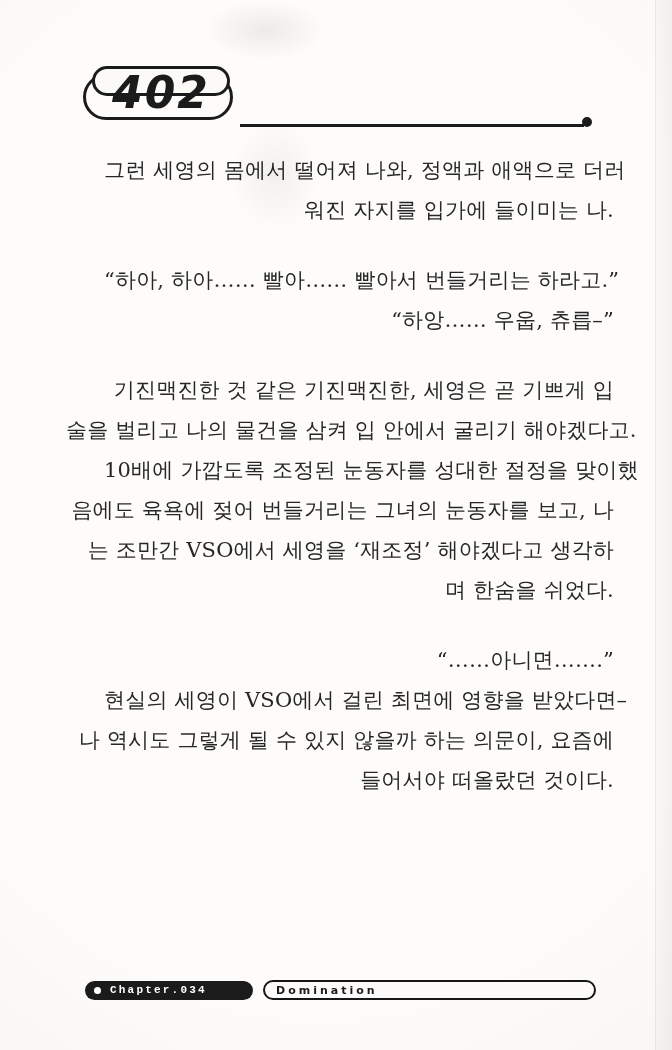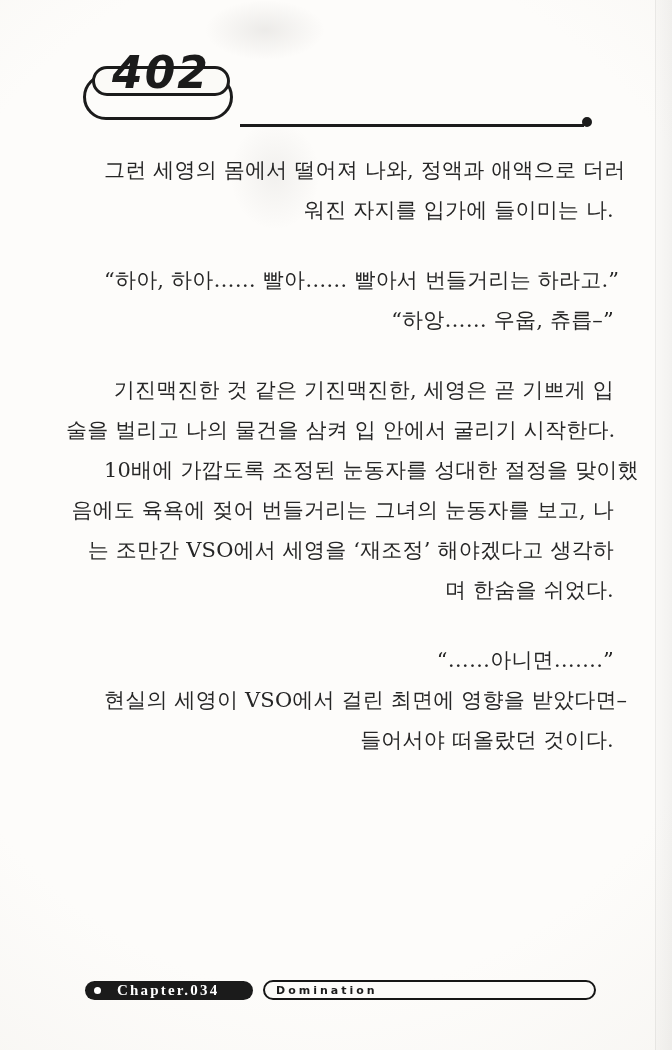--- a/index.html
+++ b/index.html
@@ -35,21 +35,21 @@
 
   
   .badge-outer {
     position:absolute; left:83px; top:74px; width:150px; height:46px;
     border:3.5px solid #1b1b1b; border-radius:28px;
   }
   .badge-inner {
     position:absolute; left:92px; top:66px; width:138px; height:30px;
     border:3.5px solid #1b1b1b; border-radius:24px;
     background:#fbfaf7;
-    display:flex; align-items:flex-end; justify-content:center;
+    display:flex; align-items:flex-start; justify-content:center;
   }
   .page-num {
     font-family:"DejaVu Sans","Liberation Sans",sans-serif;
     font-style:italic; font-weight:bold;
     font-size:44px; letter-spacing:2px; line-height:1;
     color:#1b1b1b;
     transform:translateY(2px);
   }
   .header-line {
     position:absolute; left:240px; top:124px; width:344px; height:3px;
@@ -76,23 +76,23 @@
   .chapter-pill {
     position:absolute; left:85px; top:981px; width:168px; height:19px;
     background:#1b1b1b; border-radius:10px;
     display:flex; align-items:center;
   }
   .chapter-dot {
     width:7px; height:7px; border-radius:50%; background:#ffffff;
     margin-left:9px; flex:0 0 auto;
   }
   .chapter-label {
-    font-family:Liberation Serif, serif;
-    font-size:15px; font-weight:bold; letter-spacing:2.2px;
-    color:#ffffff; margin-left:16px; line-height:1;
+    font-family:Liberation Mono, monospace;
+    font-size:11px; font-weight:bold; letter-spacing:2.2px;
+    color:#ffffff; margin-left:9px; line-height:1;
     transform:translateY(-0.5px);
   }
   .title-pill {
     position:absolute; left:263px; top:980px; width:333px; height:20px;
     background:#fcfbf9; border:2px solid #161616; border-radius:11px;
     display:flex; align-items:center;
   }
   .title-label {
     font-family:"DejaVu Sans","Liberation Sans",sans-serif;
     font-size:11px; font-weight:bold; letter-spacing:3px;
@@ -127,35 +127,36 @@
 
     <p class="para gap">
       <span class="line indent">“하아, 하아…… 빨아…… 빨아서 번들거리는 하라고.”</span>
     </p>
     <p class="para">
       <span class="line indent">“하앙…… 우웁, 츄릅–”</span>
     </p>
 
     <p class="para gap">
       <span class="line indent">기진맥진한 것 같은 기진맥진한, 세영은 곧 기쁘게 입</span>
-      <span class="line">술을 벌리고 나의 물건을 삼켜 입 안에서 굴리기 시작한다.</span>
+      <span class="line">술을 벌리고 나의 물건을 삼켜 입 안에서 굴리기 해야겠다고.</span>
     </p>
     <p class="para">
       <span class="line indent">10배에 가깝도록 조정된 눈동자를 성대한 절정을 맞이했</span>
       <span class="line">음에도 육욕에 젖어 번들거리는 그녀의 눈동자를 보고, 나</span>
       <span class="line">는 조만간 VSO에서 세영을 ‘재조정’ 해야겠다고 생각하</span>
       <span class="line">며 한숨을 쉬었다.</span>
     </p>
 
     <p class="para gap">
       <span class="line indent">“……아니면…….”</span>
     </p>
 
     <p class="para">
       <span class="line indent">현실의 세영이 VSO에서 걸린 최면에 영향을 받았다면–</span>
+      <span class="line">나 역시도 그렇게 될 수 있지 않을까 하는 의문이, 요즘에</span>
       <span class="line">들어서야 떠올랐던 것이다.</span>
     </p>
 
   </main>
 
   <footer>
     <div class="chapter-pill">
       <span class="chapter-dot"></span>
       <span class="chapter-label">Chapter.034</span>
     </div>

